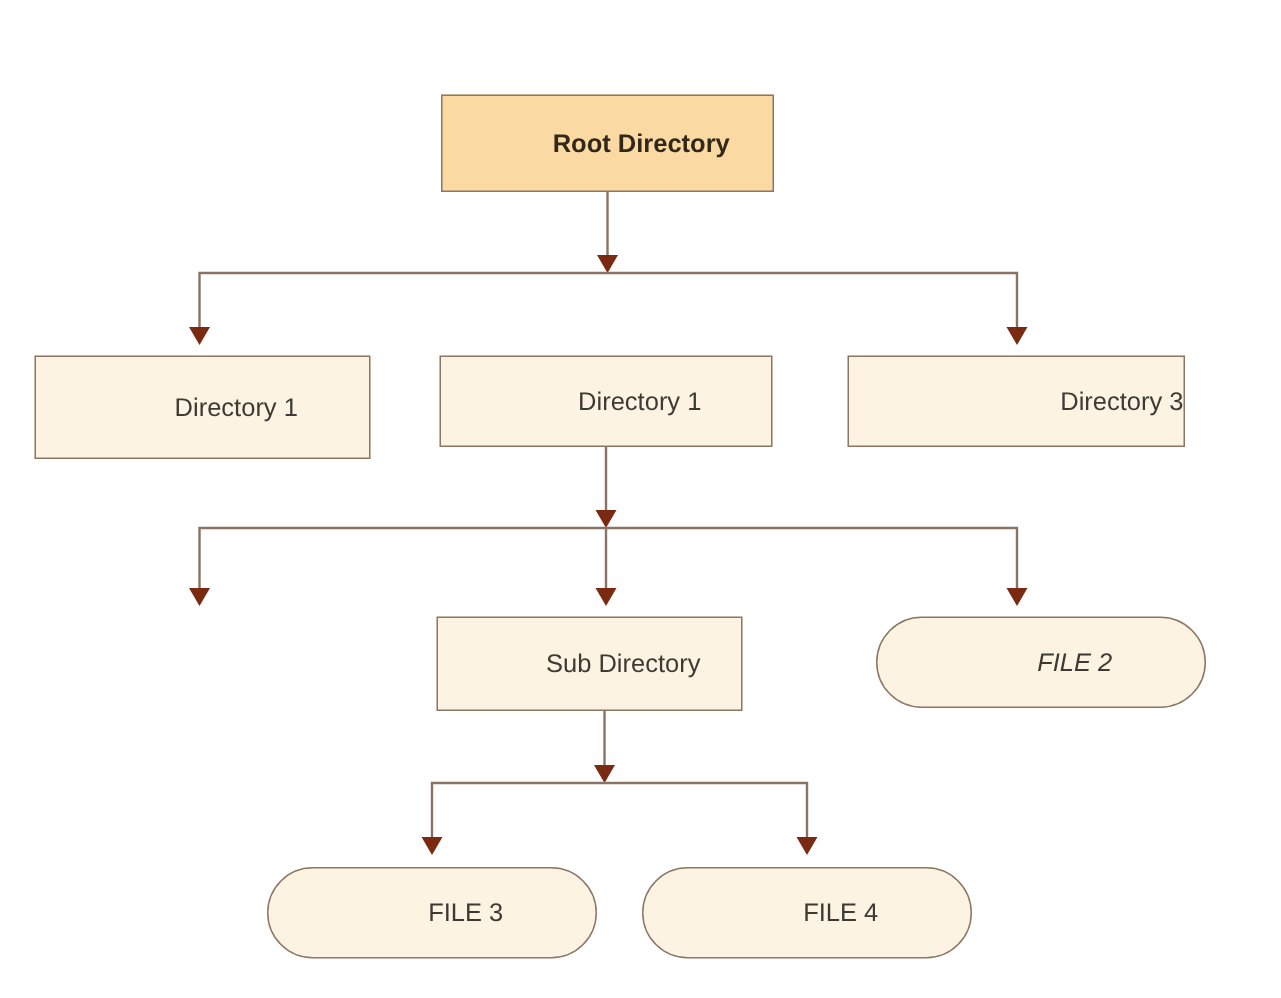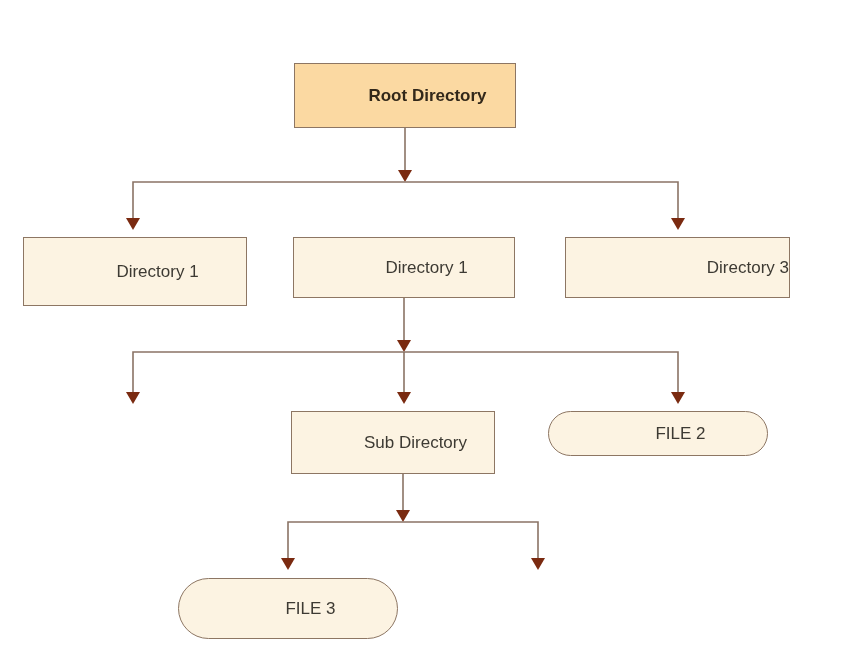--- a/index.html
+++ b/index.html
@@ -53,21 +53,21 @@
     color:var(--root-text);
     font-weight:bold;
   }
   .node.stadium{border-radius:31px;}
   .n-root  {left:294px;top:63px; width:222px;height:65px;}
   .n-dir1  {left:23px; top:237px;width:224px;height:69px;}
   .n-dir2  {left:293px;top:237px;width:222px;height:61px;}
   .n-dir3  {left:565px;top:237px;width:225px;height:61px;justify-content:flex-end;}
   .n-file1 {left:23px; top:411px;width:224px;height:61px;}
   .n-subdir{left:291px;top:411px;width:204px;height:63px;}
-  .n-file2 {left:548px;top:411px;width:220px;height:45px;}
+  .n-file2 {left:584px;top:411px;width:220px;height:61px;font-style:italic;}
   .n-file3 {left:178px;top:578px;width:220px;height:61px;}
   .n-file4 {left:428px;top:578px;width:220px;height:61px;}
 </style>
 </head>
 <body>
 
 <div class="canvas">
 
   <svg class="connectors" viewBox="0 0 854 665" aria-hidden="true">
 
@@ -109,14 +109,17 @@
   <div class="node n-subdir">
     <span>Sub Directory</span>
   </div>
   <div class="node stadium n-file2">
     <span>FILE 2</span>
   </div>
 
   <div class="node stadium n-file3">
     <span>FILE 3</span>
   </div>
+  <div class="node stadium n-file4">
+    <span>FILE 4</span>
+  </div>
 
 </div>
 
 </body></html>

